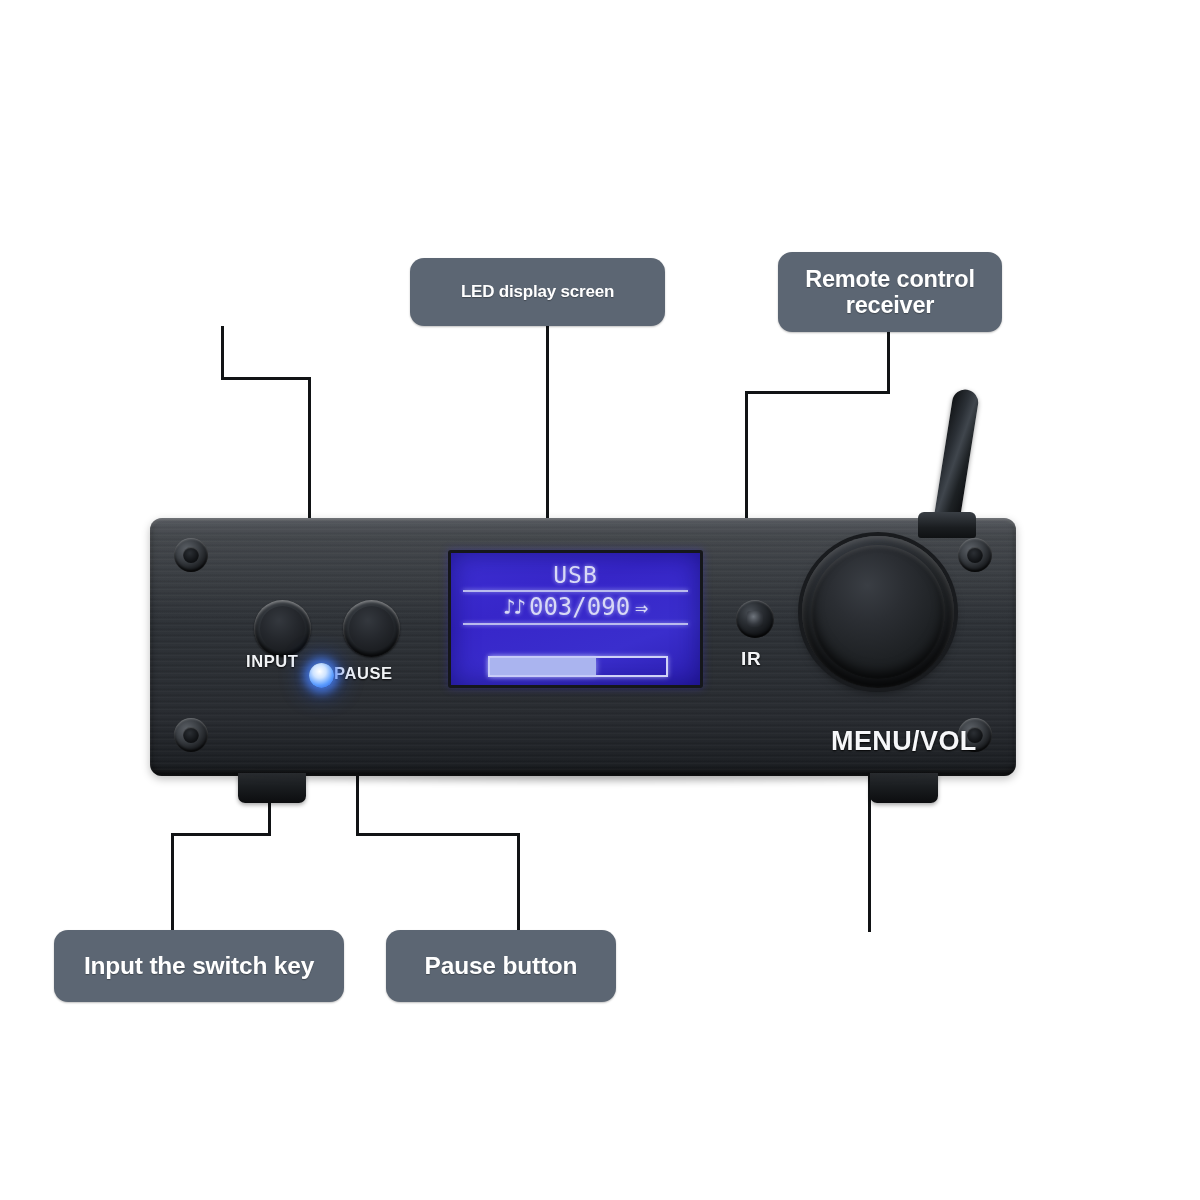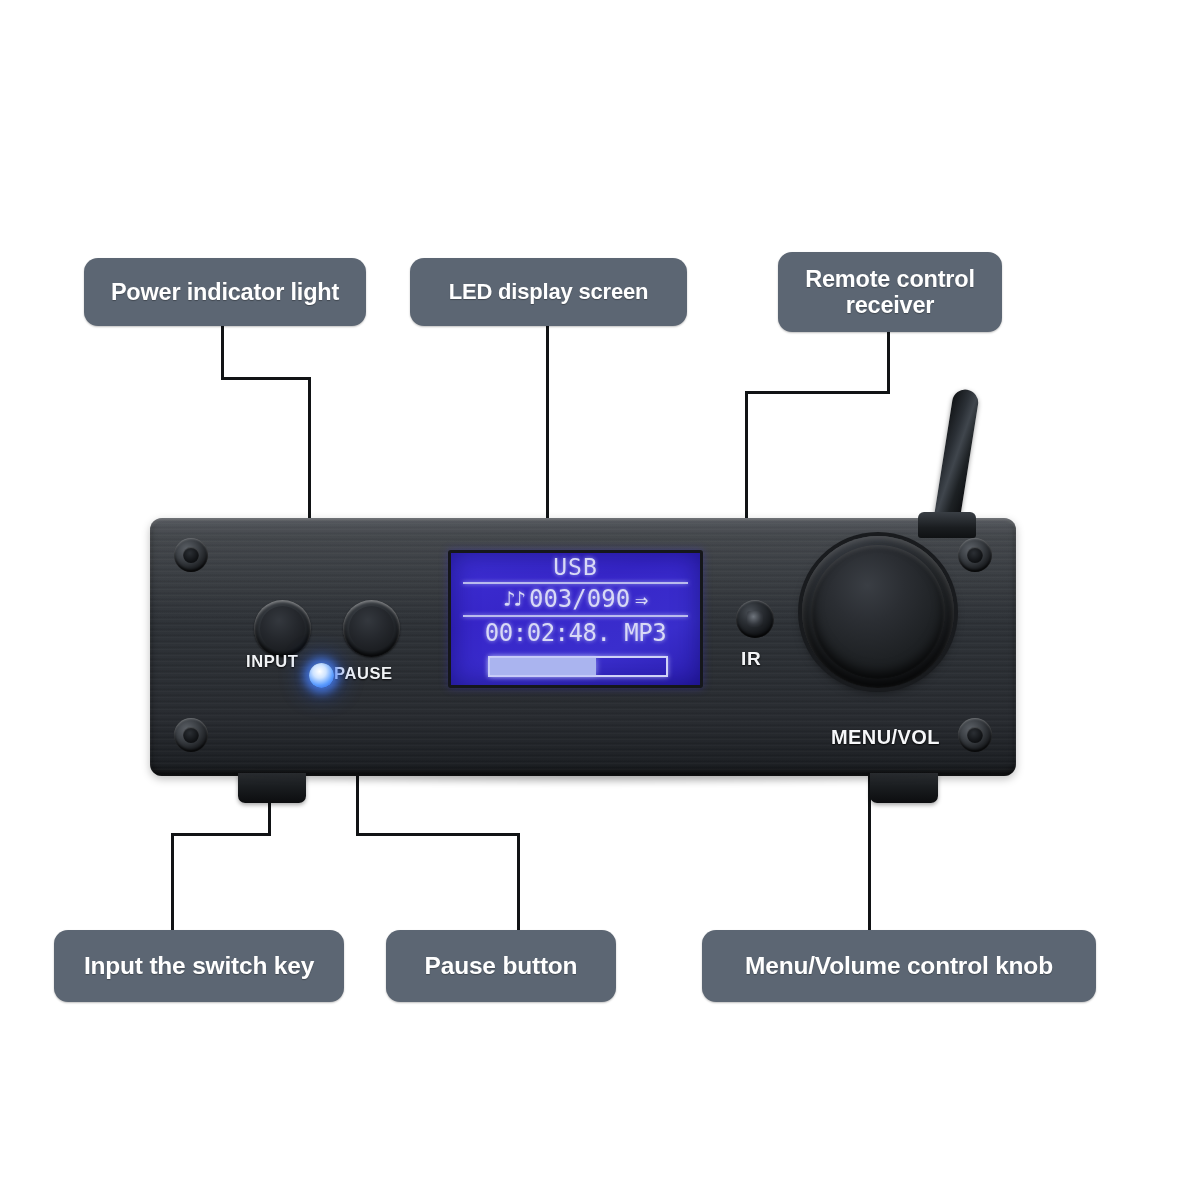--- a/index.html
+++ b/index.html
@@ -22,21 +22,21 @@
     text-align:center;
     font-weight:bold;
     letter-spacing:-0.2px;
     line-height:1.12;
     box-shadow:0 1px 2px rgba(0,0,0,.25);
     box-sizing:border-box;
     padding:4px 14px;
     text-shadow:0 1px 1px rgba(0,0,0,.30);
   }
   #chip-power   {left:84px;  top:258px; width:282px; height:68px; font-size:23.5px;}
-  #chip-led     {left:410px; top:258px; width:277px; height:68px; font-size:22px;}
+  #chip-led     {left:410px; top:258px; width:255px; height:68px; font-size:17px;}
   #chip-remote  {left:778px; top:252px; width:224px; height:80px; font-size:23.5px;}
   #chip-input   {left:54px;  top:930px; width:290px; height:72px; font-size:24.5px;}
   #chip-pause   {left:386px; top:930px; width:230px; height:72px; font-size:24.5px;}
   #chip-knob    {left:702px; top:930px; width:394px; height:72px; font-size:24.5px;}
 
   
   .lead{position:absolute;background:#111315;}
   .lead-v{width:3px;}
   .lead-h{height:3px;}
 
@@ -124,21 +124,21 @@
   
   #lcd{
     position:absolute;left:298px;top:32px;width:255px;height:138px;
     background:linear-gradient(160deg,#3d2fd3 0%, #3726c9 35%, #3a2ecd 70%, #2d1fb4 100%);
     border:3px solid #15171b;
     border-radius:3px;
     box-shadow:inset 0 0 26px rgba(10,5,90,.55), 0 0 9px rgba(60,45,220,.35);
     box-sizing:border-box;
     overflow:hidden;
   }
-  #lcd-inner{position:absolute;inset:0;padding:0 12px 0 12px;box-sizing:border-box;}
+  #lcd-inner{position:absolute;inset:0;padding:8px 12px 0 12px;box-sizing:border-box;}
   .lcdtxt{
     color:#d8d9f6;
     font-family:"DejaVu Sans Mono","Liberation Mono",monospace;
     text-shadow:0 0 4px rgba(200,205,255,.80);
     white-space:nowrap;
   }
   #lcd-src{font-size:23px;text-align:center;letter-spacing:1px;line-height:28px;}
   .lcd-rule{height:2px;background:#c8cbf2;opacity:.9;margin:1px 0 1px 0;box-shadow:0 0 4px rgba(200,205,255,.8);}
   #lcd-track-row{display:flex;align-items:center;justify-content:center;gap:5px;font-size:24px;line-height:29px;}
   #lcd-note{font-size:21px;letter-spacing:-2px;}
@@ -179,21 +179,21 @@
     content:"";position:absolute;left:-8px;top:-8px;width:168px;height:168px;border-radius:50%;
     background:conic-gradient(from 200deg,#3b4046,#16181b 25%,#2f3338 50%,#101214 75%,#3b4046);
     z-index:-1;
   }
   #knob-face{
     position:absolute;left:9px;top:9px;width:134px;height:134px;border-radius:50%;
     background:radial-gradient(circle at 42% 30%, #3a3e44 0%, #2b2e33 30%, #1f2225 60%, #131517 100%);
     box-shadow:inset 0 2px 4px rgba(255,255,255,.14), inset 0 -6px 12px rgba(0,0,0,.8);
   }
   #lbl-menuvol{
-    position:absolute;left:681px;top:208px;color:#f6f7f9;font-size:20px;font-weight:bold;
+    position:absolute;left:681px;top:208px;color:#f6f7f9;font-size:27px;font-weight:bold;
     letter-spacing:.4px;text-shadow:0 1px 2px rgba(0,0,0,.95);white-space:nowrap;
   }
 
   
   #antenna{
     position:absolute;left:782px;top:-130px;width:26px;height:142px;
     background:linear-gradient(100deg,#0e1012 0%,#2b3036 32%,#40464d 48%,#1d2124 70%,#0a0b0d 100%);
     border-radius:13px 13px 4px 4px;
     transform:rotate(9deg);
     transform-origin:50% 100%;
@@ -270,60 +270,53 @@
     <div id="lcd">
       <div id="lcd-inner">
         <div class="lcdtxt" id="lcd-src">USB</div>
         <div class="lcd-rule"></div>
         <div class="lcdtxt" id="lcd-track-row">
           <span id="lcd-note">♪♪</span>
           <span id="lcd-track-num">003/090</span>
           <span id="lcd-arrow">⇒</span>
         </div>
         <div class="lcd-rule"></div>
-        <div class="lcdtxt" id="lcd-time">00:02:48. MP3</div>
       </div>
       <div id="lcd-bar">
         <div id="lcd-bar-fill" style="width: 60%;"></div>
       </div>
     </div>
 
     <div id="ir"></div>
     <div id="lbl-ir">IR</div>
 
     <div id="knob">
       <div id="knob-face"></div>
     </div>
     <div id="lbl-menuvol">MENU/VOL</div>
 
     <div class="foot" id="foot-l"></div>
     <div class="foot" id="foot-r"></div>
   </div>
   <div id="shadow"></div>
 
-  <div class="chip" id="chip-power">
-    <span>Power indicator light</span>
-  </div>
 
   <div class="chip" id="chip-led">
     <span>LED display screen</span>
   </div>
 
   <div class="chip" id="chip-remote">
     <span>
       <span>Remote control</span><br>
       <span>receiver</span>
     </span>
   </div>
 
   <div class="chip" id="chip-pause">
     <span>Pause button</span>
   </div>
 
   <div class="chip" id="chip-input">
     <span>Input the switch key</span>
   </div>
 
-  <div class="chip" id="chip-knob">
-    <span>Menu/Volume control knob</span>
-  </div>
 
 </div>
 
 </body></html>

